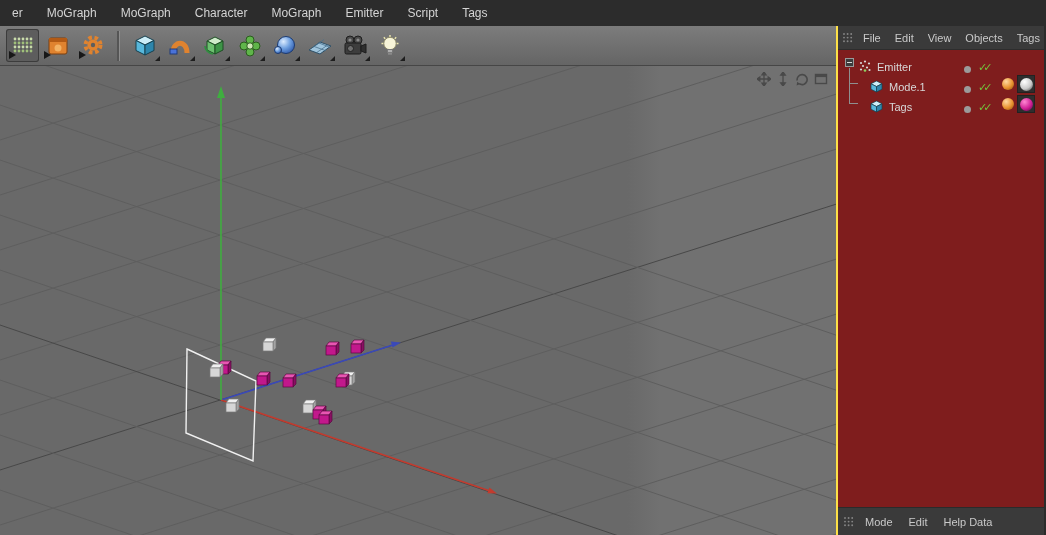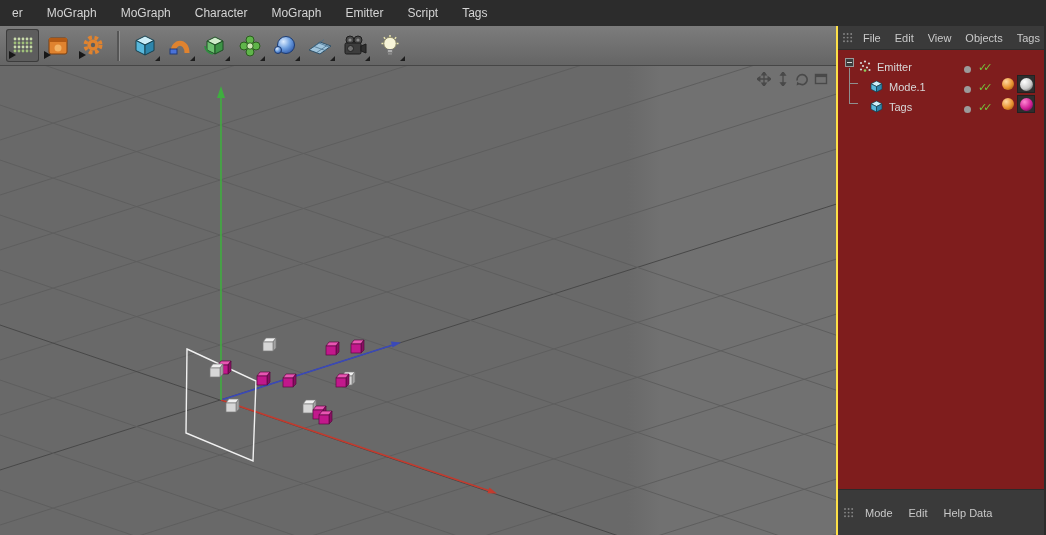--- a/index.html
+++ b/index.html
@@ -50,21 +50,21 @@
   .checkwrap{width:22px;display:flex;flex:none}
   .check{color:#74c33c;font-weight:bold;font-size:11px;line-height:1}
   .check.c2{margin-left:-4px}
   .tagcell{width:42px;display:flex;gap:3px;align-items:center;margin-left:2px;flex:none}
   .tag-phong{width:12px;height:12px;border-radius:50%;flex:none;
              background:radial-gradient(circle at 35% 30%,#ffd9a0,#e8922f 55%,#9c5a12 90%)}
   .mat-wrap{width:16px;height:16px;background:#2e2e2e;border:1px solid #222;display:flex;align-items:center;justify-content:center;flex:none}
   .tag-mat{width:13px;height:13px;border-radius:50%}
   
   .status{height:21px;background:#3a3a3a;border-top:1px solid #2b2b2b;display:flex;align-items:center;
-          padding:12px 5px;color:#c9c9c9;font-size:11px}
+          padding:3px 5px;color:#c9c9c9;font-size:11px}
   .status .si{padding:0 8px;cursor:default}
 </style>
 </head>
 <body>
 
 <div class="menubar">
     <div class="mi">er</div>
     <div class="mi">MoGraph</div>
     <div class="mi">MoGraph</div>
     <div class="mi">Character</div>

